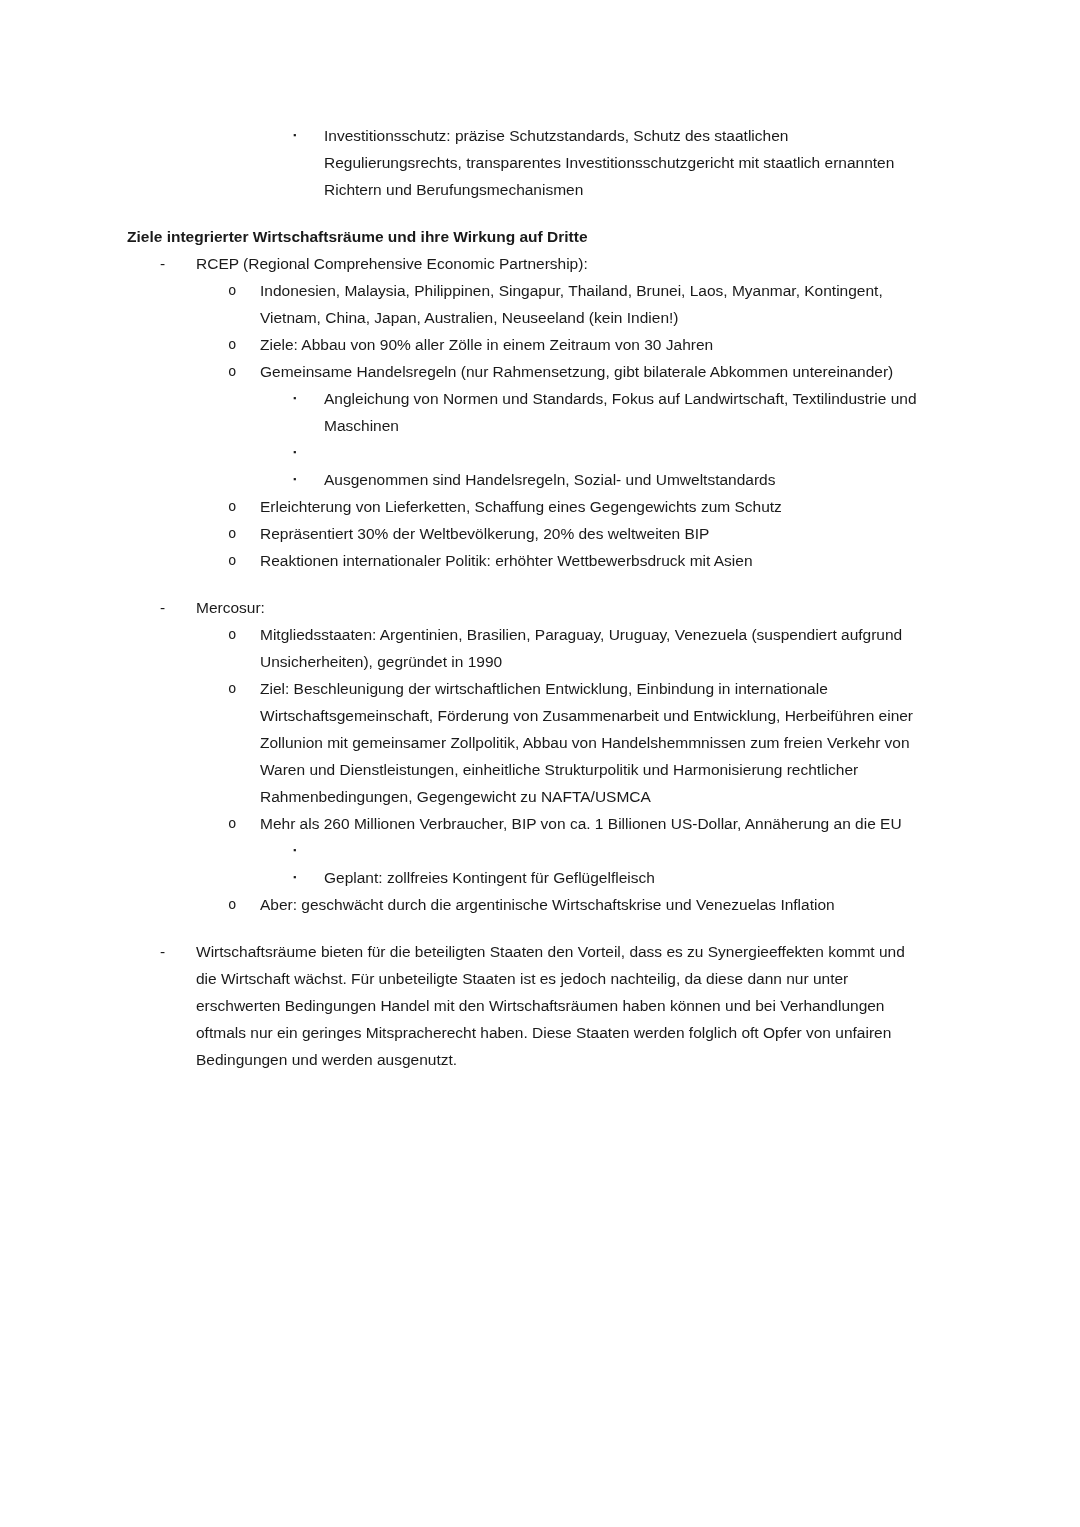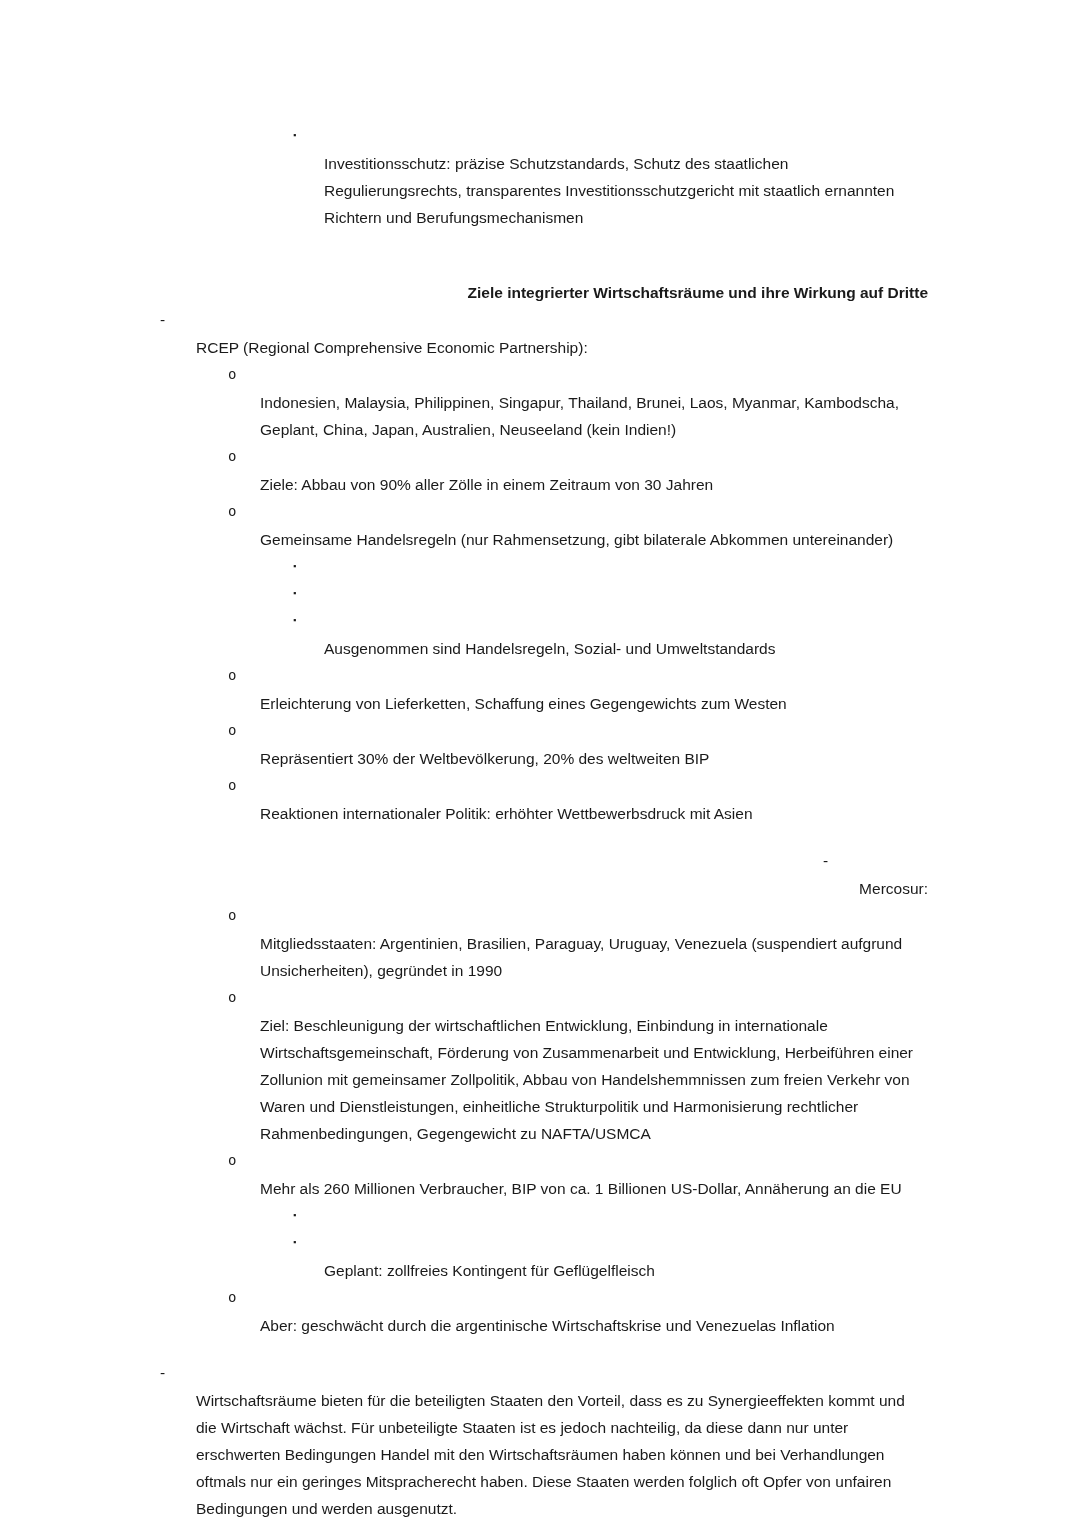--- a/index.html
+++ b/index.html
@@ -20,21 +20,20 @@
     padding: 122px 152px 0 127px;
     overflow: hidden;
   }
   .block {
     display: flex;
     align-items: flex-start;
     margin: 0;
   }
   .block.gap {
     margin-top: 20px;
-    justify-content: flex-end;
   }
   .block.heading .text {
     font-weight: bold;
   }
   
   .block.indent-0 { padding-left: 0; }
   .block.indent-1 { padding-left: 33px; }
   .block.indent-2 { padding-left: 101px; }
   .block.indent-3 { padding-left: 166px; }
 
@@ -52,64 +51,64 @@
   }
   .marker.square {
     font-size: 9px;
     line-height: 27px;
   }
   .marker.dash {
     font-size: 15.5px;
   }
   .text {
     display: inline-block;
-    margin-top: 28px;
   }
 </style>
 </head>
 <body>
 
 <div class="page">
   <div>
       <div class="block indent-3">
         <span class="marker square">▪</span>
         <span class="text">Investitionsschutz: präzise Schutzstandards, Schutz des staatlichen Regulierungsrechts, transparentes Investitionsschutzgericht mit staatlich ernannten Richtern und Berufungsmechanismen</span>
       </div>
       <div class="block heading indent-0 gap">
         <span class="text">Ziele integrierter Wirtschaftsräume und ihre Wirkung auf Dritte</span>
       </div>
       <div class="block indent-1">
         <span class="marker dash">-</span>
         <span class="text">RCEP (Regional Comprehensive Economic Partnership):</span>
       </div>
       <div class="block indent-2">
         <span class="marker circle">o</span>
-        <span class="text">Indonesien, Malaysia, Philippinen, Singapur, Thailand, Brunei, Laos, Myanmar, Kambodscha, Geplant, China, Japan, Australien, Neuseeland (kein Indien!)</span>
+        <span class="text">Indonesien, Malaysia, Philippinen, Singapur, Thailand, Brunei, Laos, Myanmar, Kontingent, Vietnam, China, Japan, Australien, Neuseeland (kein Indien!)</span>
       </div>
       <div class="block indent-2">
         <span class="marker circle">o</span>
         <span class="text">Ziele: Abbau von 90% aller Zölle in einem Zeitraum von 30 Jahren</span>
       </div>
       <div class="block indent-2">
         <span class="marker circle">o</span>
         <span class="text">Gemeinsame Handelsregeln (nur Rahmensetzung, gibt bilaterale Abkommen untereinander)</span>
       </div>
       <div class="block indent-3">
         <span class="marker square">▪</span>
+        <span class="text">Angleichung von Normen und Standards, Fokus auf Landwirtschaft, Textilindustrie und Maschinen</span>
       </div>
       <div class="block indent-3">
         <span class="marker square">▪</span>
       </div>
       <div class="block indent-3">
         <span class="marker square">▪</span>
         <span class="text">Ausgenommen sind Handelsregeln, Sozial- und Umweltstandards</span>
       </div>
       <div class="block indent-2">
         <span class="marker circle">o</span>
-        <span class="text">Erleichterung von Lieferketten, Schaffung eines Gegengewichts zum Westen</span>
+        <span class="text">Erleichterung von Lieferketten, Schaffung eines Gegengewichts zum Schutz</span>
       </div>
       <div class="block indent-2">
         <span class="marker circle">o</span>
         <span class="text">Repräsentiert 30% der Weltbevölkerung, 20% des weltweiten BIP</span>
       </div>
       <div class="block indent-2">
         <span class="marker circle">o</span>
         <span class="text">Reaktionen internationaler Politik: erhöhter Wettbewerbsdruck mit Asien</span>
       </div>
       <div class="block indent-1 gap">

